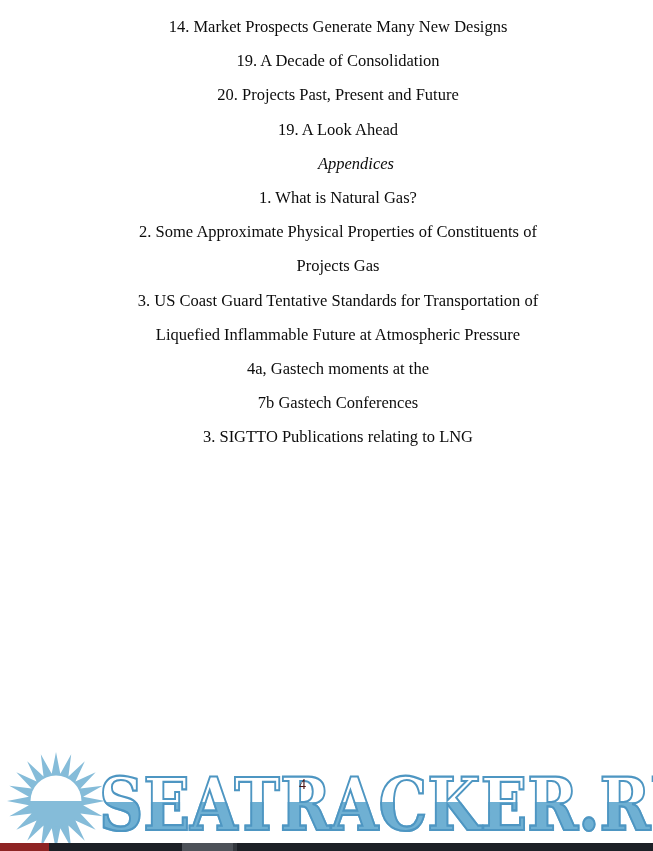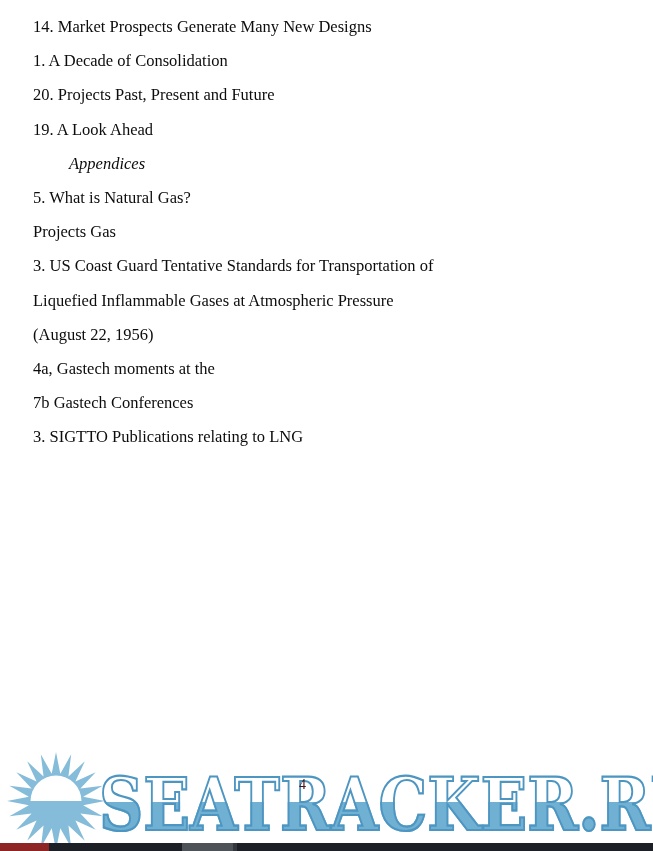--- a/index.html
+++ b/index.html
@@ -14,21 +14,21 @@
     --text-color:#0c0c0c;
   }
   *{margin:0;padding:0;box-sizing:border-box;}
   html,body{width:653px;height:851px;}
   body{
     position:relative;
     background:#ffffff;
     overflow:hidden;
     font-family:"Liberation Serif","DejaVu Serif",serif;
   }
-  .page{position:absolute;inset:0;}
+  .page{position:absolute;inset:0;text-align:center;}
   
   .toc{
     position:absolute;
     top:10px;left:33px;right:10px;
     color:var(--text-color);
     font-size:16.5px;
     line-height:34.2px;
     white-space:nowrap;
   }
   .toc-line.indent{padding-left:36px;font-style:italic;}
@@ -81,29 +81,29 @@
   .seg-gray{left:182px;width:51px;background:var(--bar-gray);}
   .seg-tick{left:233px;width:4px;background:var(--bar-tick);}
 </style>
 </head>
 <body>
 
 <div class="page">
 
   <div class="toc">
       <div class="toc-line">14. Market Prospects Generate Many New Designs</div>
-      <div class="toc-line">1. A Decade of Consolidation</div>
+      <div class="toc-line">19. A Decade of Consolidation</div>
       <div class="toc-line">20. Projects Past, Present and Future</div>
       <div class="toc-line">19. A Look Ahead</div>
       <div class="toc-line indent">Appendices</div>
-      <div class="toc-line">5. What is Natural Gas?</div>
+      <div class="toc-line">1. What is Natural Gas?</div>
+      <div class="toc-line">2. Some Approximate Physical Properties of Constituents of</div>
       <div class="toc-line">Projects Gas</div>
       <div class="toc-line">3. US Coast Guard Tentative Standards for Transportation of</div>
-      <div class="toc-line">Liquefied Inflammable Gases at Atmospheric Pressure</div>
-      <div class="toc-line">(August 22, 1956)</div>
+      <div class="toc-line">Liquefied Inflammable Future at Atmospheric Pressure</div>
       <div class="toc-line">4a, Gastech moments at the</div>
       <div class="toc-line">7b Gastech Conferences</div>
       <div class="toc-line">3. SIGTTO Publications relating to LNG</div>
     </div>
 
   <div class="page-number">4</div>
 
   <svg class="sun-logo" viewBox="0 0 100 100" xmlns="http://www.w3.org/2000/svg" aria-hidden="true">
     <polygon class="ray" points="100,50 77.7,54.4 97.6,65.5 74.9,62.7 90.5,79.4 69.8,69.8 79.4,90.5 62.7,74.9 65.5,97.6 54.4,77.7 50,100 45.6,77.7 34.5,97.6 37.3,74.9 20.6,90.5 30.2,69.8 9.5,79.4 25.1,62.7 2.4,65.5 22.3,54.4 0,50 22.3,45.6 2.4,34.5 25.1,37.3 9.5,20.6 30.2,30.2 20.6,9.5 37.3,25.1 34.5,2.4 45.6,22.3 50,0 54.4,22.3 65.5,2.4 62.7,25.1 79.4,9.5 69.8,30.2 90.5,20.6 74.9,37.3 97.6,34.5 77.7,45.6"></polygon>
     <path class="water" d="M 24 50 A 26 26 0 0 0 76 50 Z"></path>

